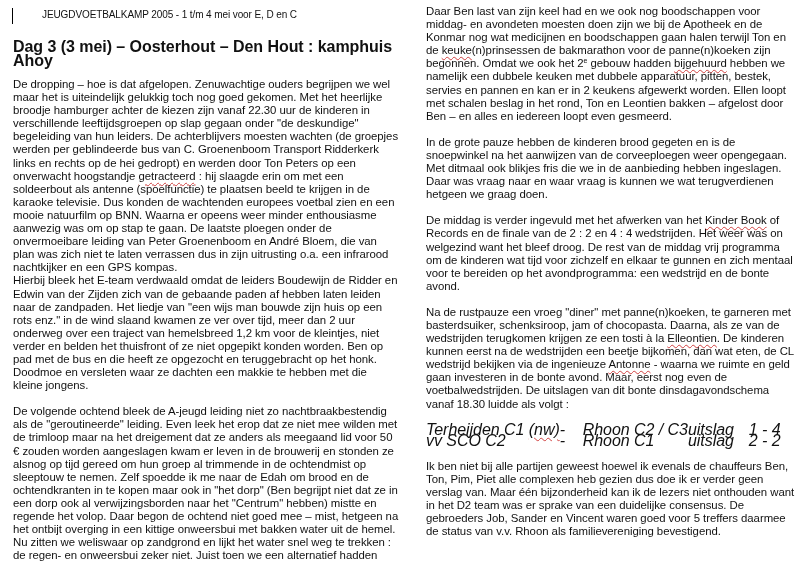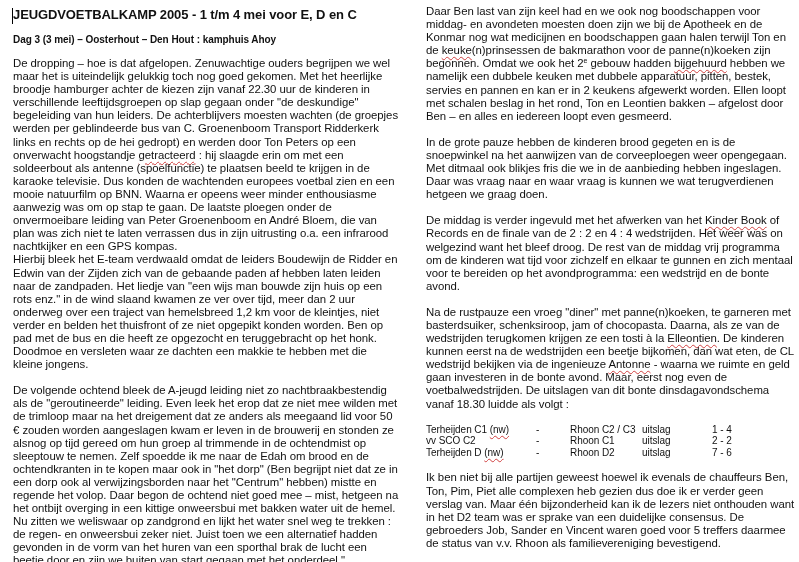--- a/index.html
+++ b/index.html
@@ -10,32 +10,32 @@
     .cursor {
       position: absolute; left: 12px; top: 8px; width: 1px; height: 16px; background: #000;
     }
     .col {
       position: absolute; top: 0;
       font-size: 11.4px; line-height: 13.1px; letter-spacing: -0.05px;
     }
     .col.left { left: 13px; width: 386px; }
     .col.right { left: 426px; width: 372px; top: 5px; }
     .title {
-      font-weight: bold; font-size: 13px; line-height: 18px;
-      margin-top: 6px; letter-spacing: -0.1px;
+      font-weight: normal; font-size: 10px; line-height: 18px;
+      margin-top: 6px; letter-spacing: -0.1px; margin-left: 29px;
     }
     .subtitle {
-      font-weight: bold; font-size: 10px; line-height: 14px;
-      margin-top: 9px; margin-bottom: 10px;
+      font-weight: bold; font-size: 16px; line-height: 14px;
+      margin-top: 16px; margin-bottom: 10px;
     }
     p { margin: 0; }
     p.gap { margin-top: 13px; }
     .spell { text-decoration: underline wavy #d04040; text-decoration-thickness: 1px; text-underline-offset: 2px; }
     sup { font-size: 7px; line-height: 0; vertical-align: 4px; }
-    table.results { border-collapse: collapse; margin-top: 13px; font-size: 10px; }
+    table.results { border-collapse: collapse; margin-top: 13px; font-size: 16px; font-style: italic; }
     table.results td { padding: 0; line-height: 11.6px; white-space: nowrap; }
     td.c-home { width: 110px; }
     td.c-dash { width: 34px; }
     td.c-away { width: 72px; }
     td.c-label { width: 70px; }
     td.c-score { width: 60px; }
   </style>
 </head>
 <body>
 
@@ -69,25 +69,18 @@
         <td class="c-label">uitslag</td>
         <td class="c-score">1 - 4</td>
       </tr>
       <tr>
         <td class="c-home"><span>vv SCO C2</span><span class="spell"></span></td>
         <td class="c-dash">-</td>
         <td class="c-away">Rhoon C1</td>
         <td class="c-label">uitslag</td>
         <td class="c-score">2 - 2</td>
       </tr>
-      <tr>
-        <td class="c-home"><span>Terheijden D </span><span class="spell">(nw)</span></td>
-        <td class="c-dash">-</td>
-        <td class="c-away">Rhoon D2</td>
-        <td class="c-label">uitslag</td>
-        <td class="c-score">7 - 6</td>
-      </tr>
     </tbody>
   </table>
 
   <p class="gap">Ik ben niet bij alle partijen geweest hoewel ik evenals de chauffeurs Ben, Ton, Pim, Piet alle complexen heb gezien dus doe ik er verder geen verslag van. Maar één bijzonderheid kan ik de lezers niet onthouden want in het D2 team was er sprake van een duidelijke consensus. De gebroeders Job, Sander en Vincent waren goed voor 5 treffers daarmee de status van v.v. Rhoon als familievereniging bevestigend.</p>
 
 </div>
 
 </body></html>

